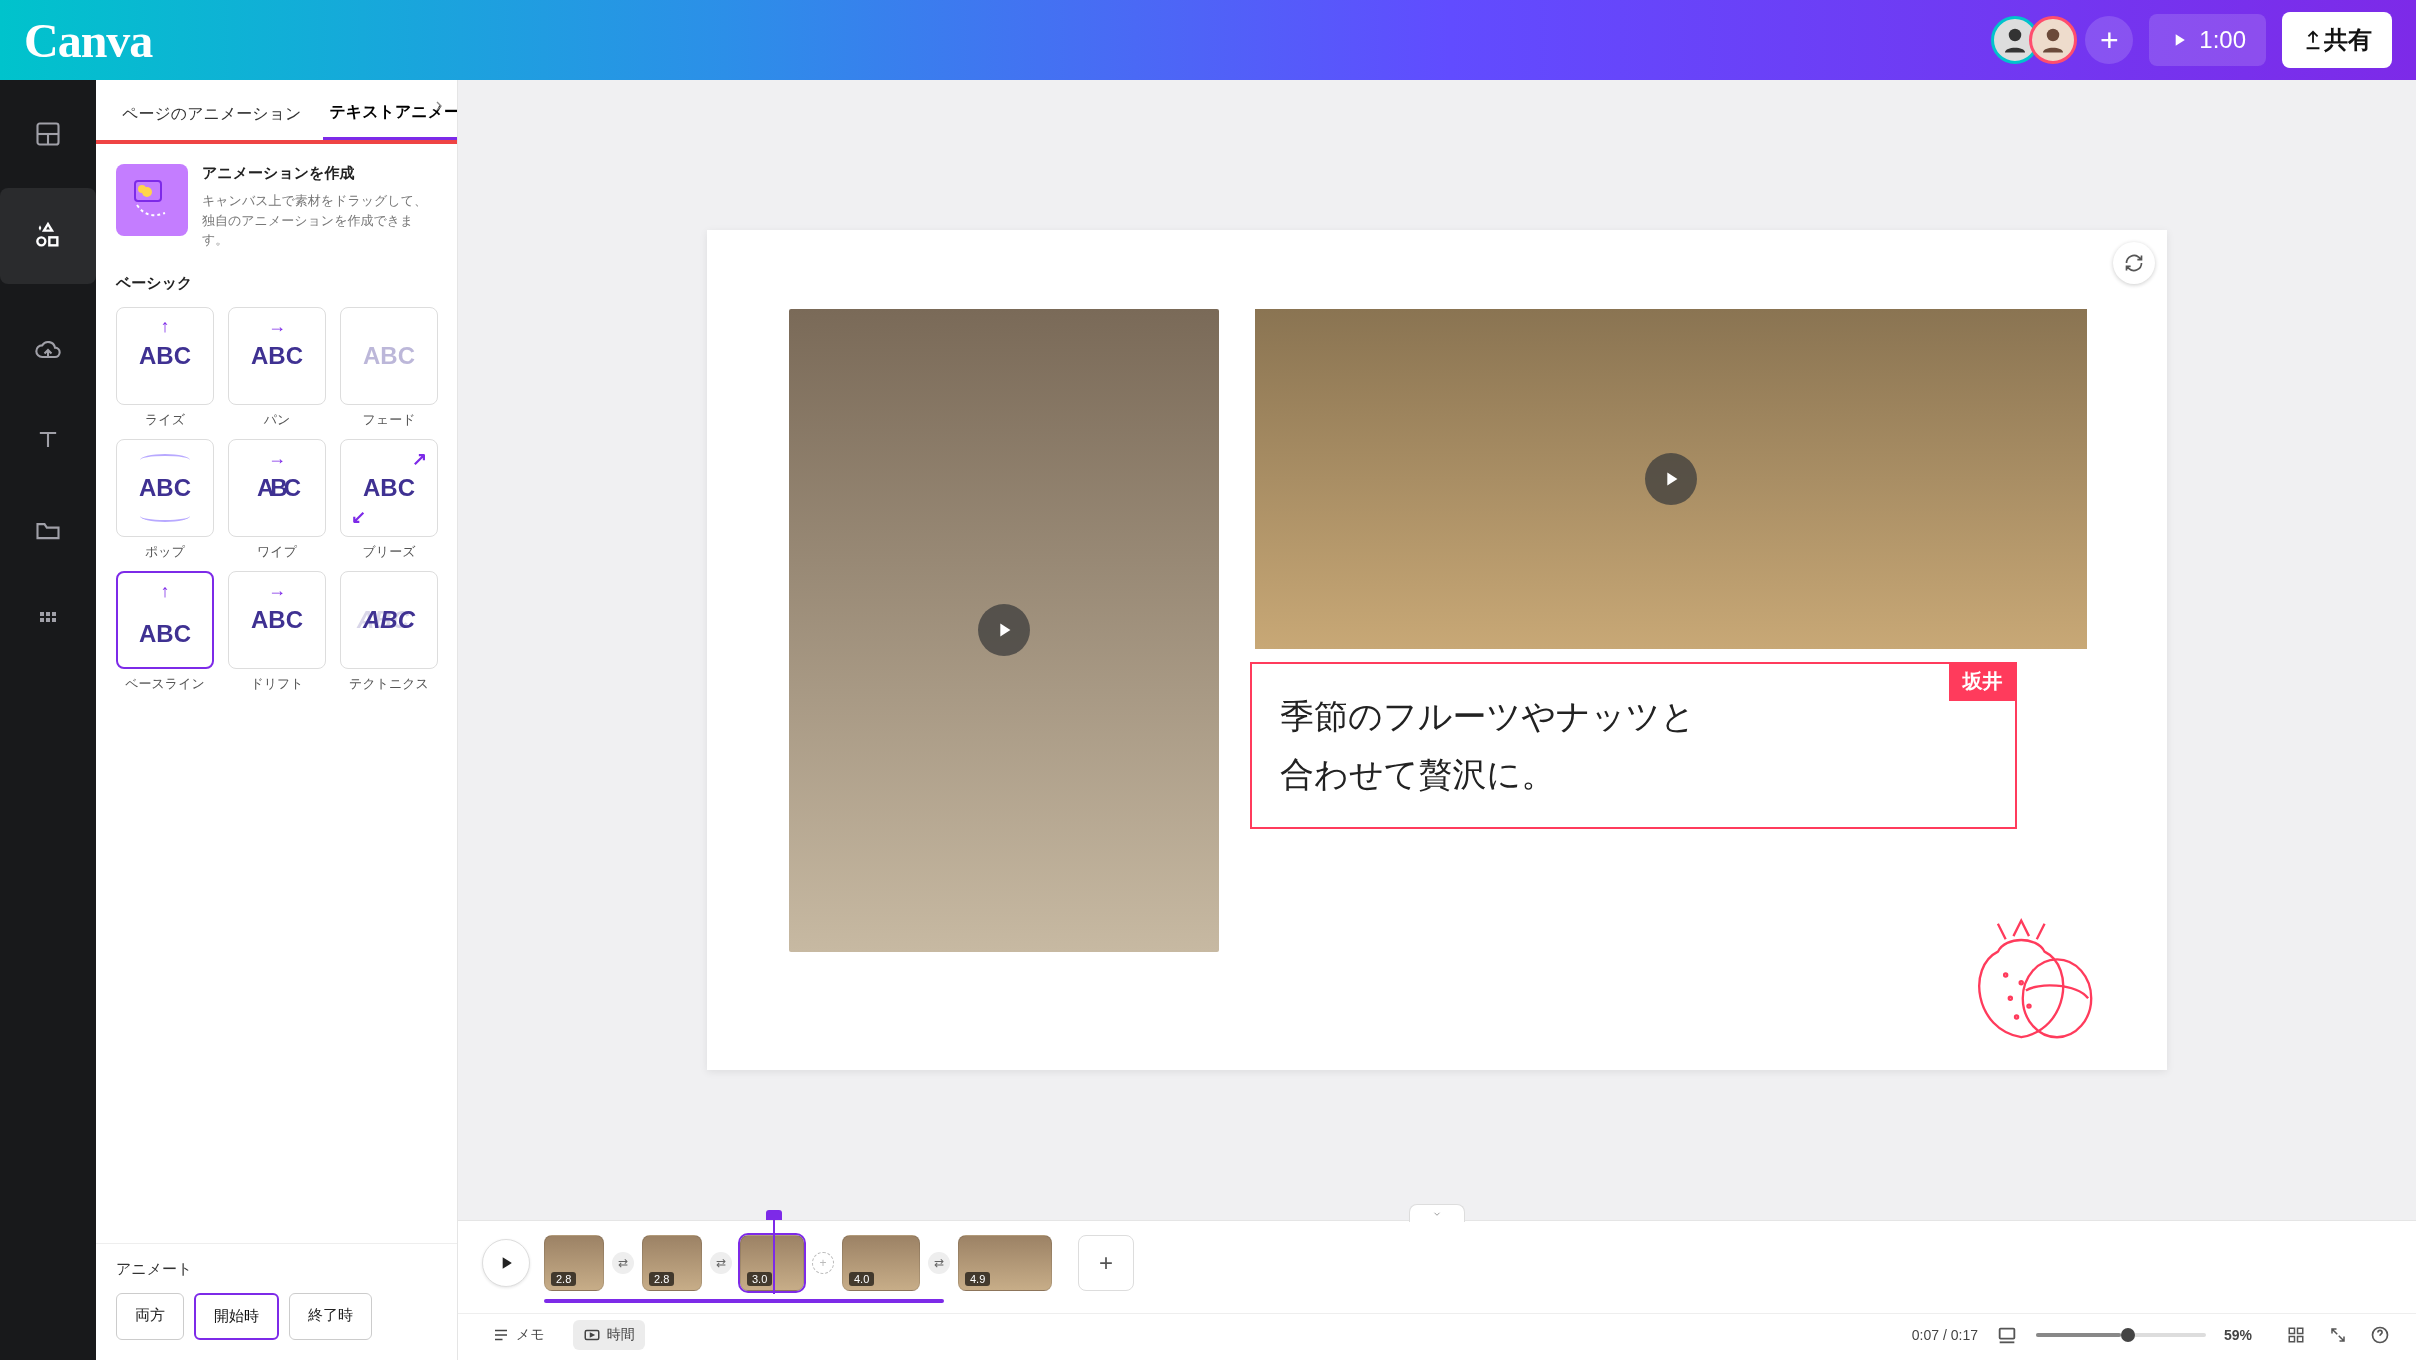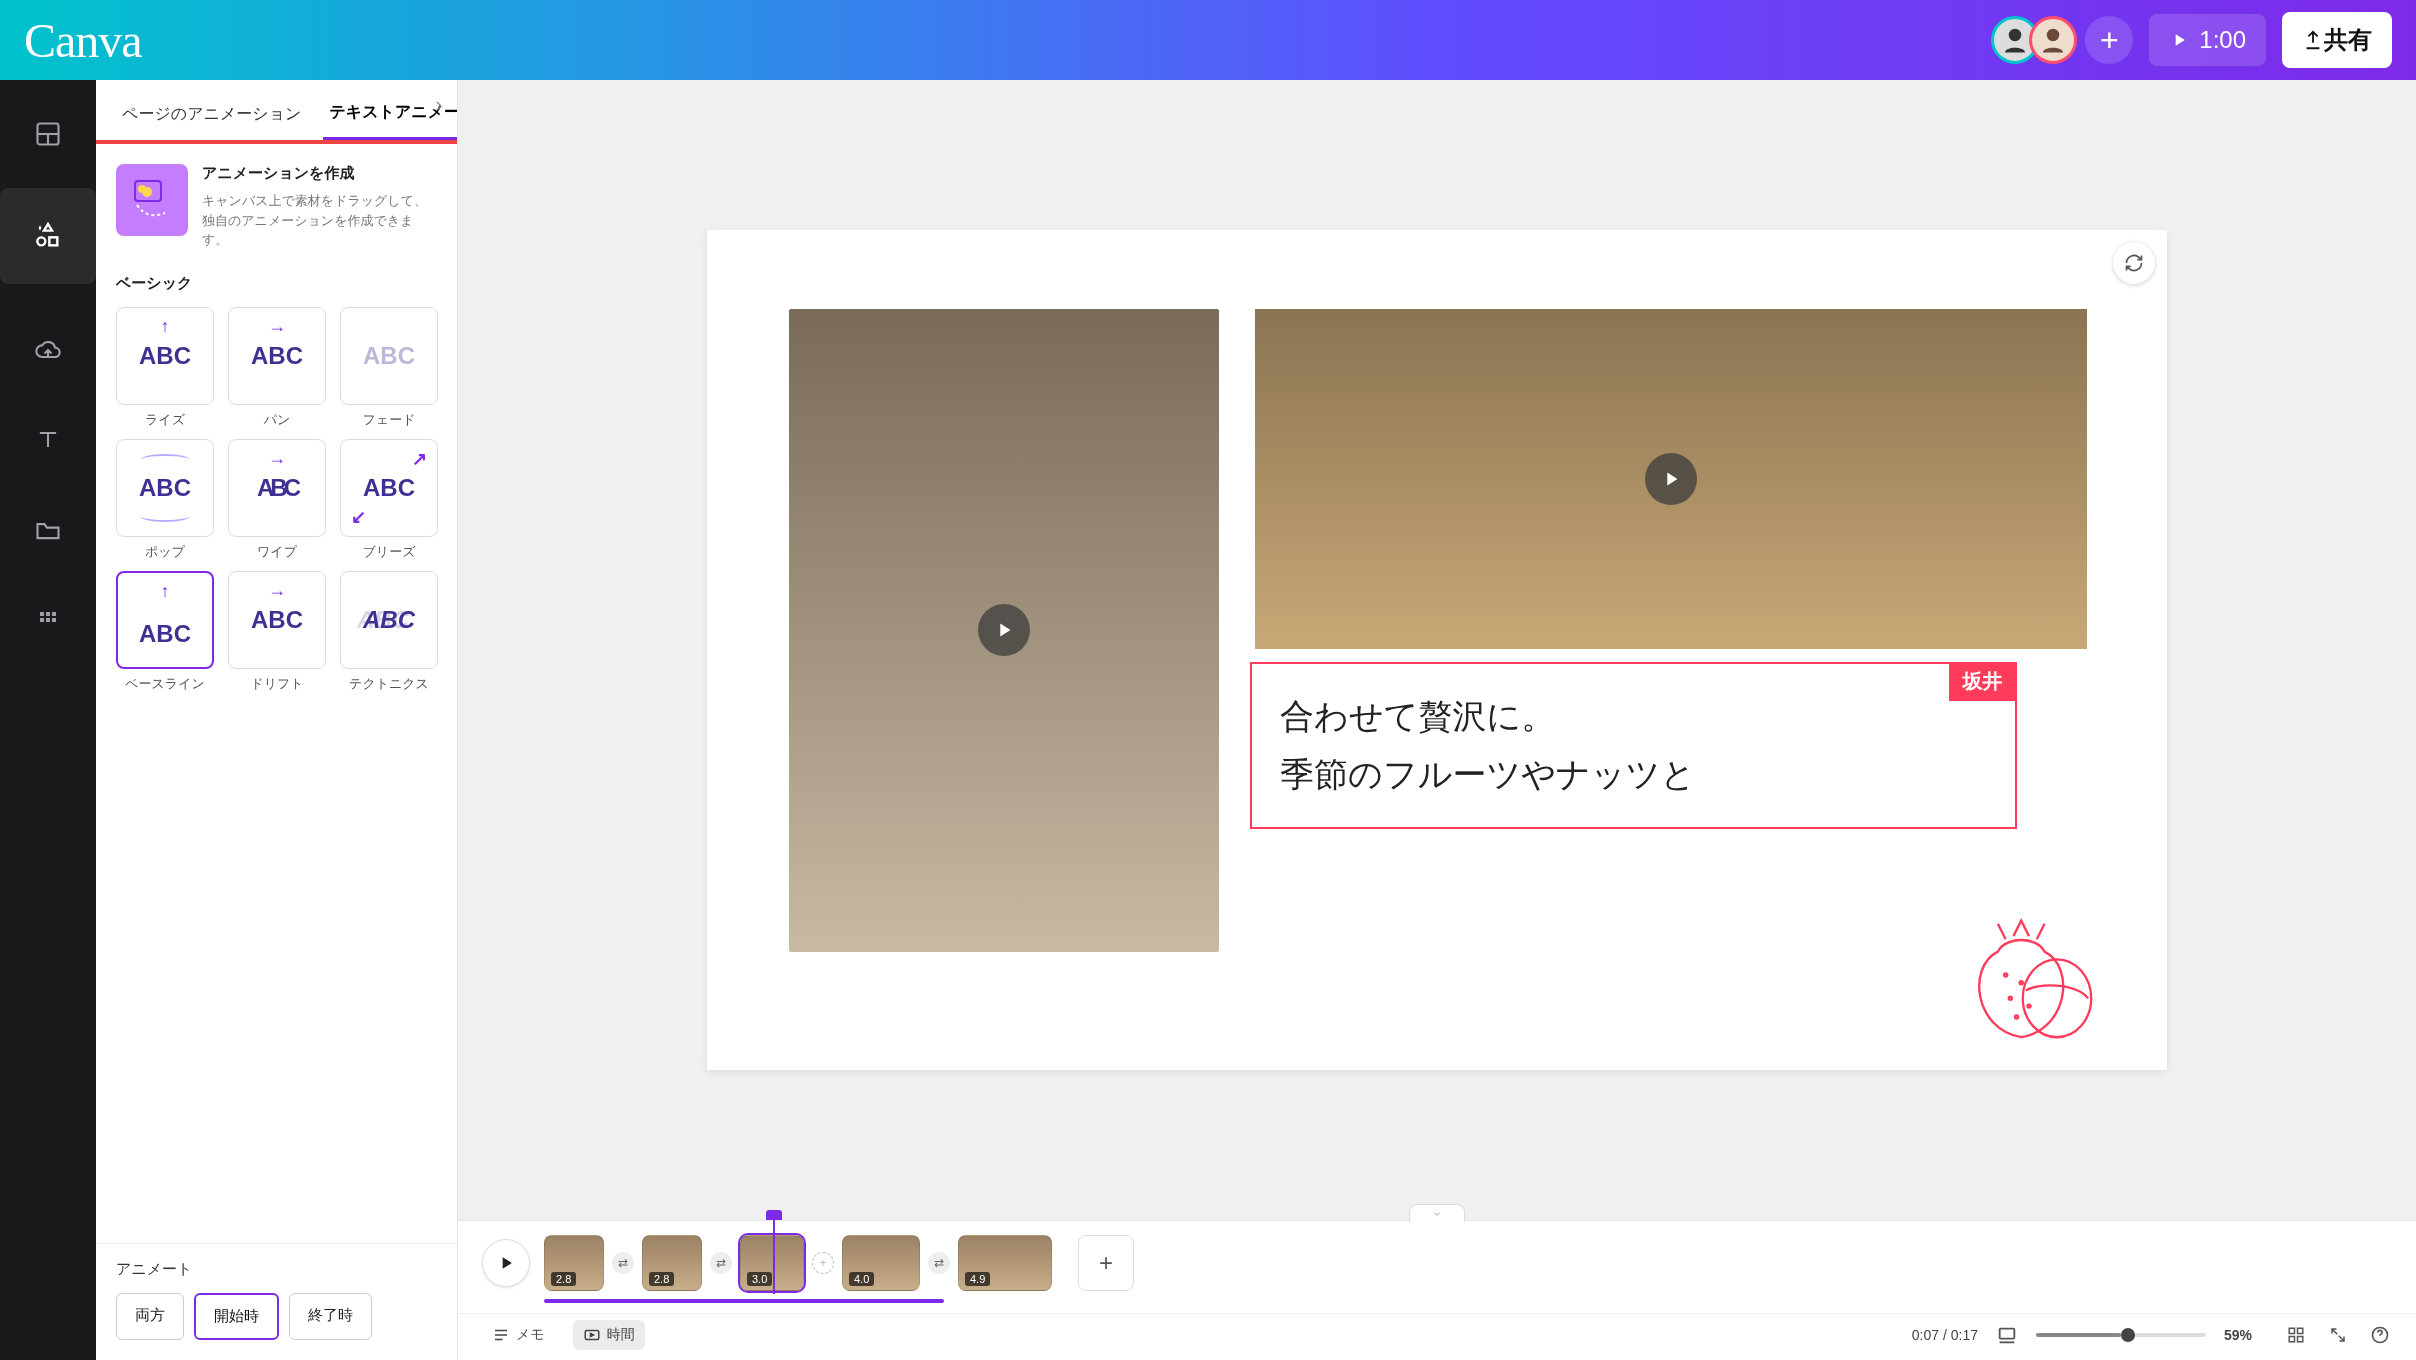--- a/index.html
+++ b/index.html
@@ -1,21 +1,21 @@
 <!DOCTYPE html>
 <html><head>
 <meta charset="utf-8">
 <style>
 * { margin: 0; padding: 0; box-sizing: border-box; font-family: -apple-system, BlinkMacSystemFont, "Segoe UI", Helvetica, Arial, sans-serif; }
 html, body { width: 100%; height: 100%; overflow: hidden; }
 body { display: flex; flex-direction: column; background: #fff; }
 
 
 .header { height: 80px; background: linear-gradient(90deg, #00c3cc 0%, #2c8fe8 30%, #614cff 60%, #7d2ae8 100%); display: flex; align-items: center; padding: 0 24px; }
-.logo { font-family: cursive; font-size: 48px; font-weight: 400; color: #fff; letter-spacing: -1px; }
+.logo { font-family: cursive; font-size: 48px; font-weight: 700; color: #fff; letter-spacing: -1px; }
 .header-spacer { flex: 1; }
 .avatar-group { display: flex; align-items: center; gap: 0; }
 .avatar { width: 48px; height: 48px; border-radius: 50%; border: 3px solid #00c3cc; background: #ddd; display: flex; align-items: center; justify-content: center; font-size: 28px; }
 .avatar.a2 { border-color: #ff4d6d; margin-left: -10px; background: #eedccc; }
 .avatar-add { width: 48px; height: 48px; border-radius: 50%; background: rgba(255,255,255,0.15); display: flex; align-items: center; justify-content: center; color: #fff; font-size: 32px; margin-left: 8px; cursor: pointer; }
 .btn-play-header { display: flex; align-items: center; gap: 10px; background: rgba(255,255,255,0.15); color: #fff; border-radius: 8px; padding: 12px 20px; margin-left: 16px; cursor: pointer; font-size: 24px; font-weight: 500; }
 .btn-share { display: flex; align-items: center; background: #fff; color: #111; border-radius: 8px; padding: 12px 20px; margin-left: 16px; cursor: pointer; font-size: 24px; font-weight: 600; }
 
 
 .main { flex: 1; display: flex; min-height: 0; }
@@ -308,22 +308,22 @@
         <div class="media-right">
           <div class="play-overlay">
             <svg width="22" height="22" viewBox="0 0 24 24" fill="currentColor">
                 <path d="M8 5v14l11-7z"></path>
               </svg>
           </div>
         </div>
         <div class="text-box">
           <div class="badge">坂井</div>
           <div class="text-content">
+            <div>季節のフルーツやナッツと</div>
             <div>合わせて贅沢に。</div>
-            <div>季節のフルーツやナッツと</div>
           </div>
         </div>
         <svg class="strawberry" viewBox="0 0 100 90">
           <g fill="none" stroke="#ff3b5c" stroke-width="1.5">
             <path d="M30 30 C10 40 15 80 45 85 C75 80 80 40 60 30 C55 20 35 20 30 30 Z"></path>
             <path d="M40 20 L45 10 L50 20 M35 22 L30 12 M55 22 L60 12"></path>
             <ellipse cx="68" cy="60" rx="22" ry="25"></ellipse>
             <path d="M48 55 C55 50 80 50 88 60"></path>
             <circle cx="35" cy="45" r="1"></circle>
               <circle cx="45" cy="50" r="1"></circle>

